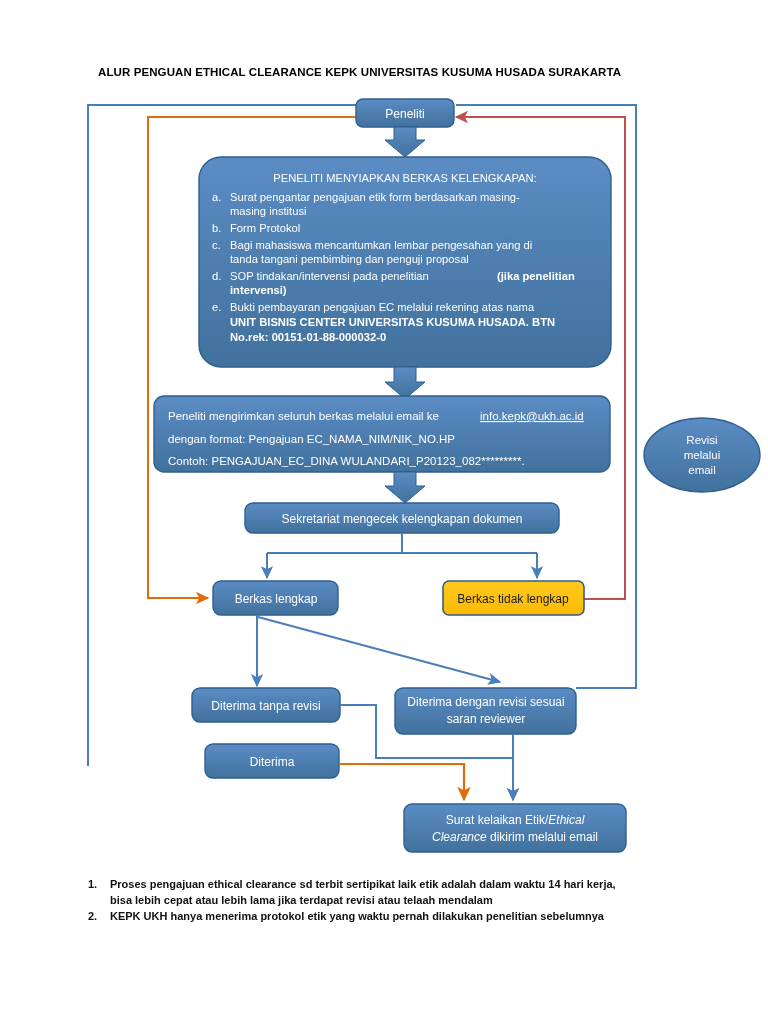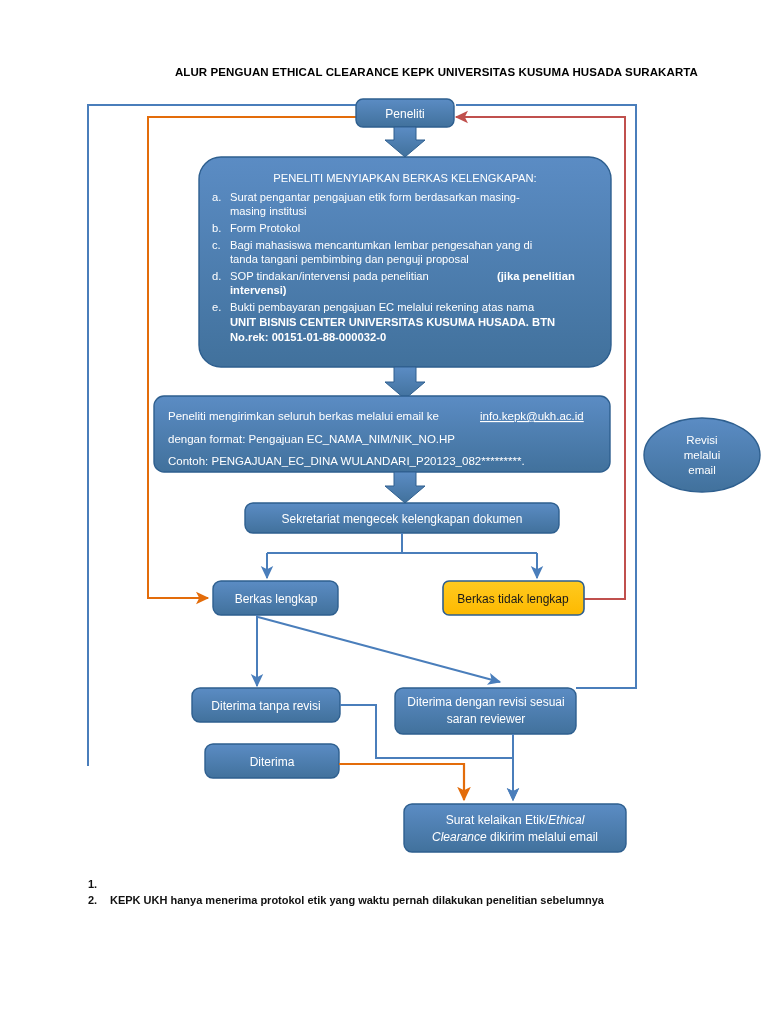--- a/index.html
+++ b/index.html
@@ -22,21 +22,20 @@
   .title {
     position: absolute;
     left: 98px;
     top: 66px;
     width: 600px;
     font-size: 11.5px;
     font-weight: bold;
     color: #000000;
     letter-spacing: 0.1px;
     white-space: nowrap;
-    text-align: right;
   }
   svg.flow {
     position: absolute;
     left: 0;
     top: 0;
     width: 768px;
     height: 1024px;
   }
   .notes {
     position: absolute;
@@ -213,20 +212,22 @@
       <text class="boxtext" x="515" y="841" text-anchor="middle">
         <tspan class="i">Clearance</tspan><tspan> dikirim melalui email</tspan>
       </text>
     </g>
   </svg>
 
   <div class="notes">
     <div class="note-row">
       <div class="note-num">1.</div>
       <div class="note-txt">
+        <div>Proses pengajuan ethical clearance sd terbit sertipikat laik etik adalah dalam waktu 14 hari kerja,</div>
+        <div>bisa lebih cepat atau lebih lama jika terdapat revisi atau telaah mendalam</div>
       </div>
     </div>
     <div class="note-row">
       <div class="note-num">2.</div>
       <div class="note-txt">
         <div>KEPK UKH hanya menerima protokol etik yang waktu pernah dilakukan penelitian  sebelumnya</div>
       </div>
     </div>
   </div>
 

